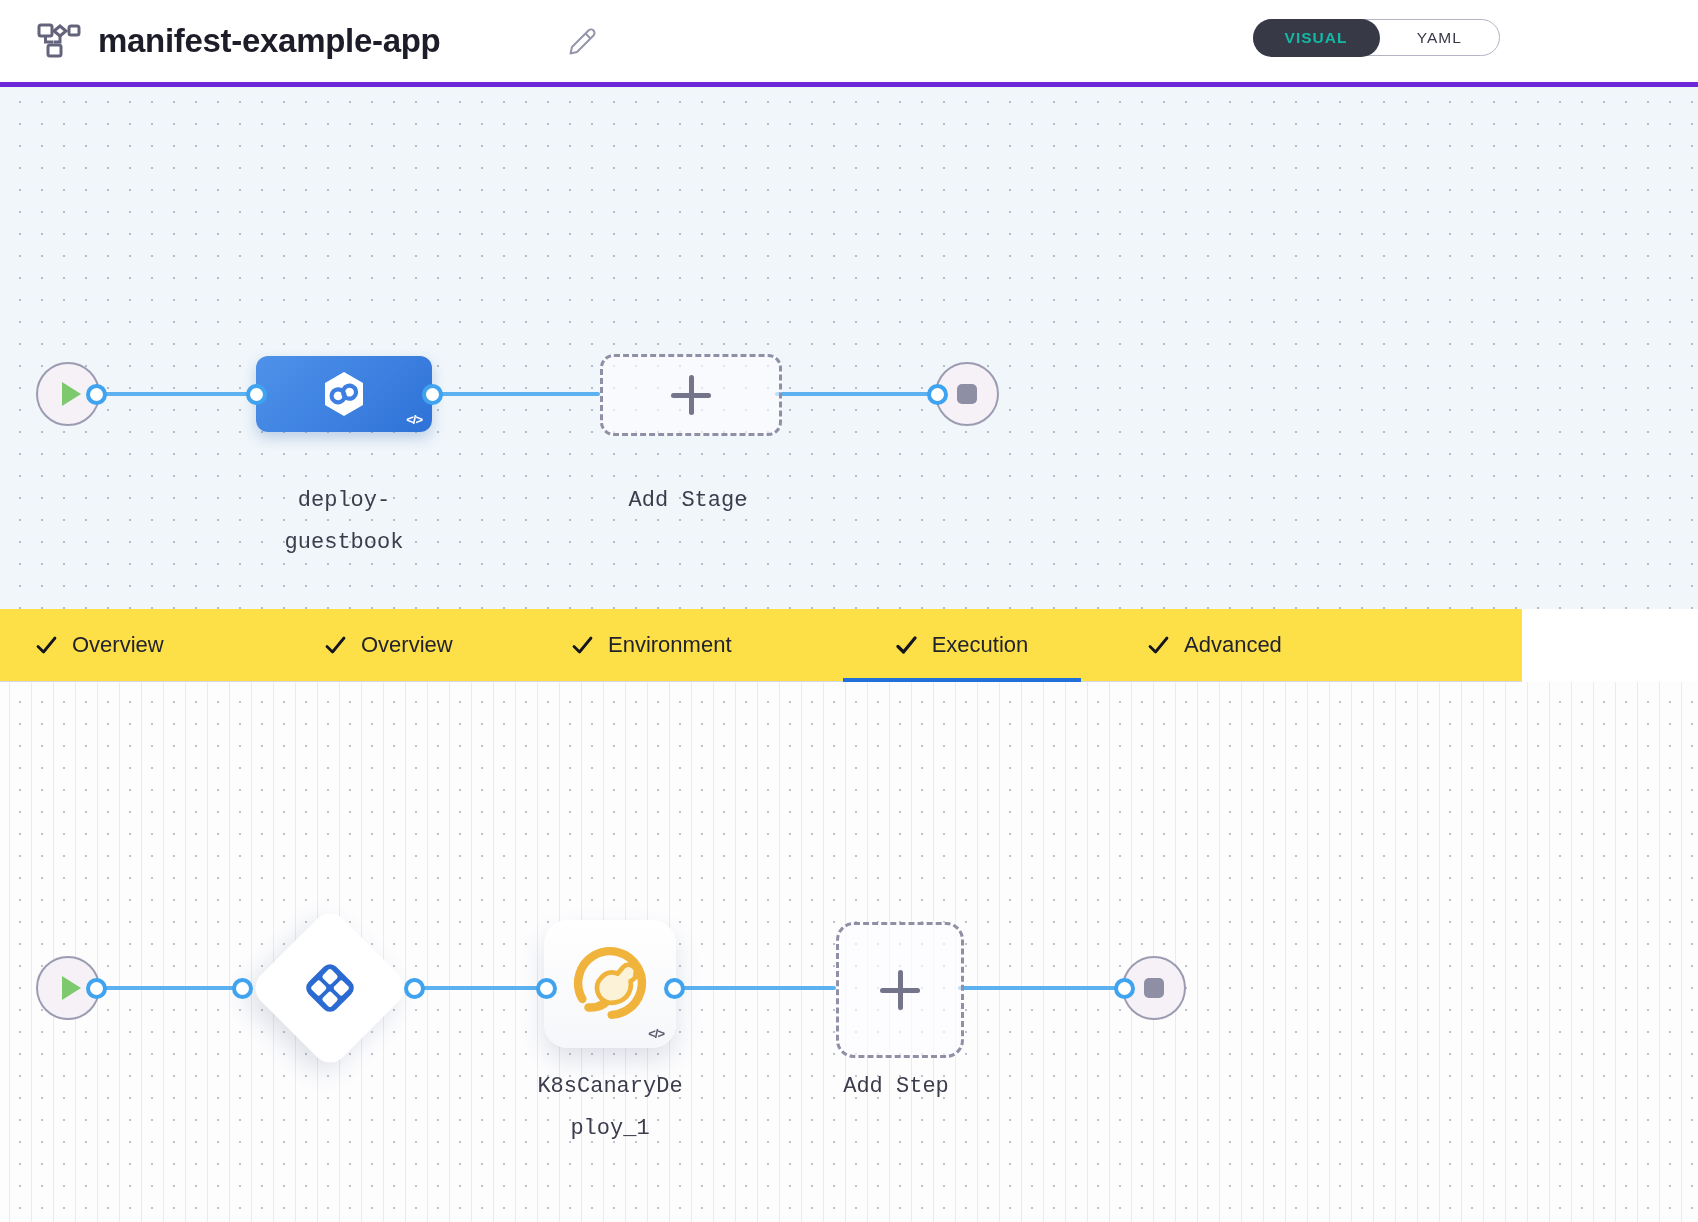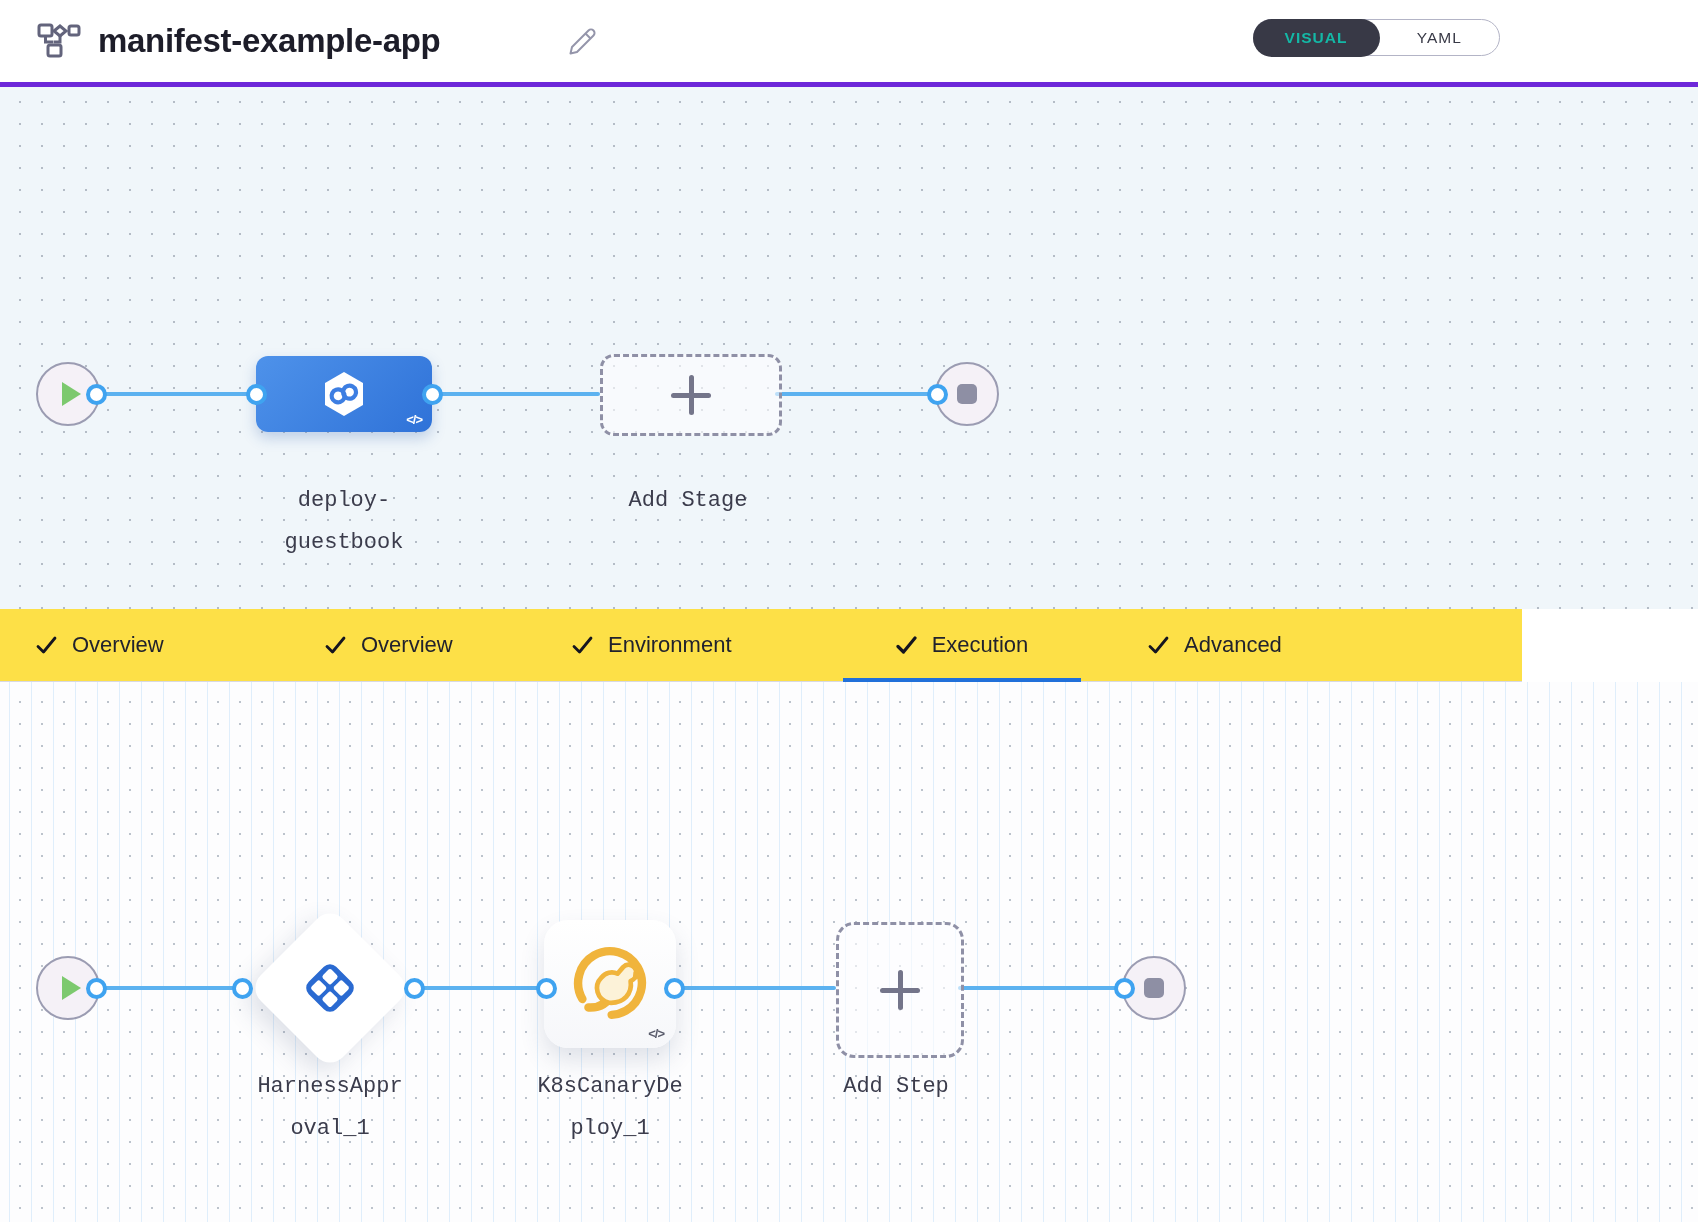--- a/index.html
+++ b/index.html
@@ -269,18 +269,17 @@
     </div>
 
     <div class="dashed-box" style="left:836px;top:240px;width:122px;height:130px;border-radius:18px;">
       <span class="plus"></span>
     </div>
 
     <div class="terminal" style="left:1122px;top:274px;">
       <span class="stop-sq"></span>
     </div>
 
-    <div class="node-label break-label" style="left:254px;top:384px;width:152px;">HarnessApproval_1</div>
     <div class="node-label break-label" style="left:534px;top:384px;width:152px;">K8sCanaryDeploy_1</div>
     <div class="node-label" style="left:806px;top:384px;width:180px;">Add Step</div>
   </div>
 
 </div>
 
 </body></html>

